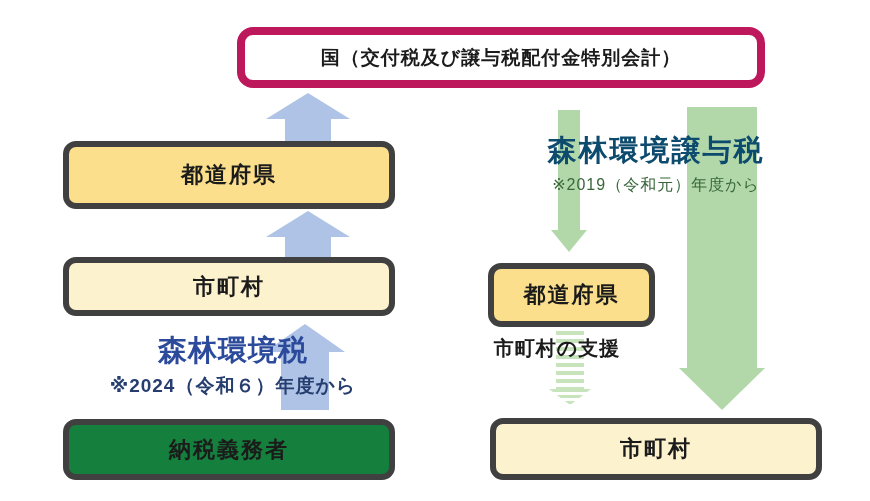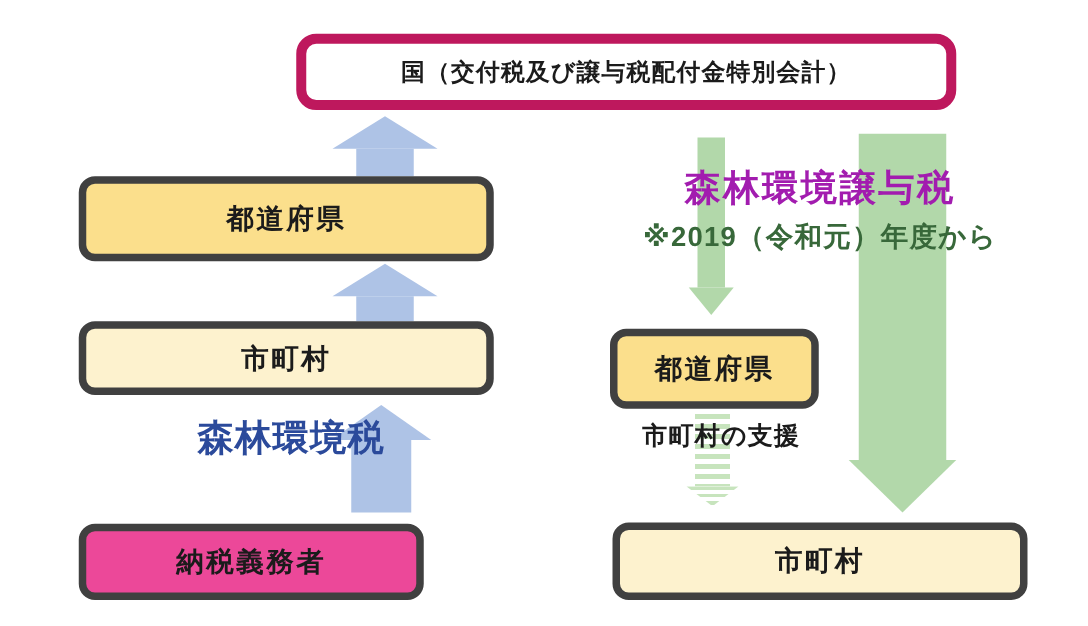--- a/index.html
+++ b/index.html
@@ -32,21 +32,21 @@
   .national {
     left: 237px; top: 27px; width: 528px; height: 61px;
     border: 8px solid #be185d;
     border-radius: 16px;
     background: #ffffff;
     font-size: 19px;
     letter-spacing: 1px;
   }
   .pref-left   { left: 63px;  top: 141px; width: 332px; height: 68px; background: #FBDF8C; font-size: 22px; }
   .muni-left   { left: 63px;  top: 257px; width: 332px; height: 59px; background: #FDF2CE; font-size: 22px; }
-  .taxpayer    { left: 63px;  top: 419px; width: 276px; height: 61px; background: #ec4899; font-size: 22px; }
+  .taxpayer    { left: 63px;  top: 419px; width: 332px; height: 61px; background: #15803d; font-size: 22px; }
   .pref-right  { left: 488px; top: 263px; width: 167px; height: 64px; background: #FBDF8C; font-size: 22px; }
   .muni-right  { left: 490px; top: 418px; width: 332px; height: 62px; background: #FDF2CE; font-size: 22px; }
 
   
   .arrow {
     position: absolute;
     display: flex;
     flex-direction: column;
     align-items: center;
     z-index: 1;
@@ -85,25 +85,25 @@
 
   
   .label-block { position: absolute; z-index: 5; text-align: center; }
   .tax-left { left: 55px; top: 331px; width: 356px; }
   .tax-left .line1 { display: flex; align-items: baseline; justify-content: center; gap: 6px; white-space: nowrap; }
   .tax-title { font-size: 29px; font-weight: 800; color: #2B4A9B; letter-spacing: 1px; }
   .tax-amount { font-size: 17px; font-weight: 600; color: #2B4A9B; }
   .tax-note { margin-top: 2px; font-size: 19px; font-weight: 600; color: #263E6F; letter-spacing: 1px; }
 
   .tax-right { left: 495px; top: 131px; width: 322px; }
-  .transfer-title { font-size: 29px; font-weight: 800; color: #a21caf; letter-spacing: 2px; white-space: nowrap; }
-  .transfer-note { margin-top: 4px; font-size: 22px; font-weight: 700; color: #38683A; letter-spacing: 1px; white-space: nowrap; }
+  .transfer-title { font-size: 29px; font-weight: 800; color: #0c4a6e; letter-spacing: 2px; white-space: nowrap; }
+  .transfer-note { margin-top: 4px; font-size: 16px; font-weight: 400; color: #38683A; letter-spacing: 1px; white-space: nowrap; }
 
   .support-label {
-    position: absolute; left: 488px; top: 335px; width: 178px;
+    position: absolute; left: 468px; top: 335px; width: 178px;
     z-index: 5; text-align: center;
     font-size: 20px; font-weight: 600; color: #1b1b1b; letter-spacing: 1px;
     white-space: nowrap;
   }
 </style>
 </head>
 <body>
 
 <div class="canvas">
 
@@ -131,20 +131,21 @@
     <span>市町村</span>
   </div>
   <div class="node-box taxpayer">
     <span>納税義務者</span>
   </div>
 
   <div class="label-block tax-left">
     <div class="line1">
       <span class="tax-title">森林環境税</span>
     </div>
+    <div class="tax-note">※2024（令和６）年度から</div>
   </div>
 
   <div class="arrow gs">
     <div class="gs-shaft"></div>
     <div class="tri gs-head"></div>
   </div>
   <div class="arrow gb">
     <div class="gb-shaft"></div>
     <div class="tri gb-head"></div>
   </div>

